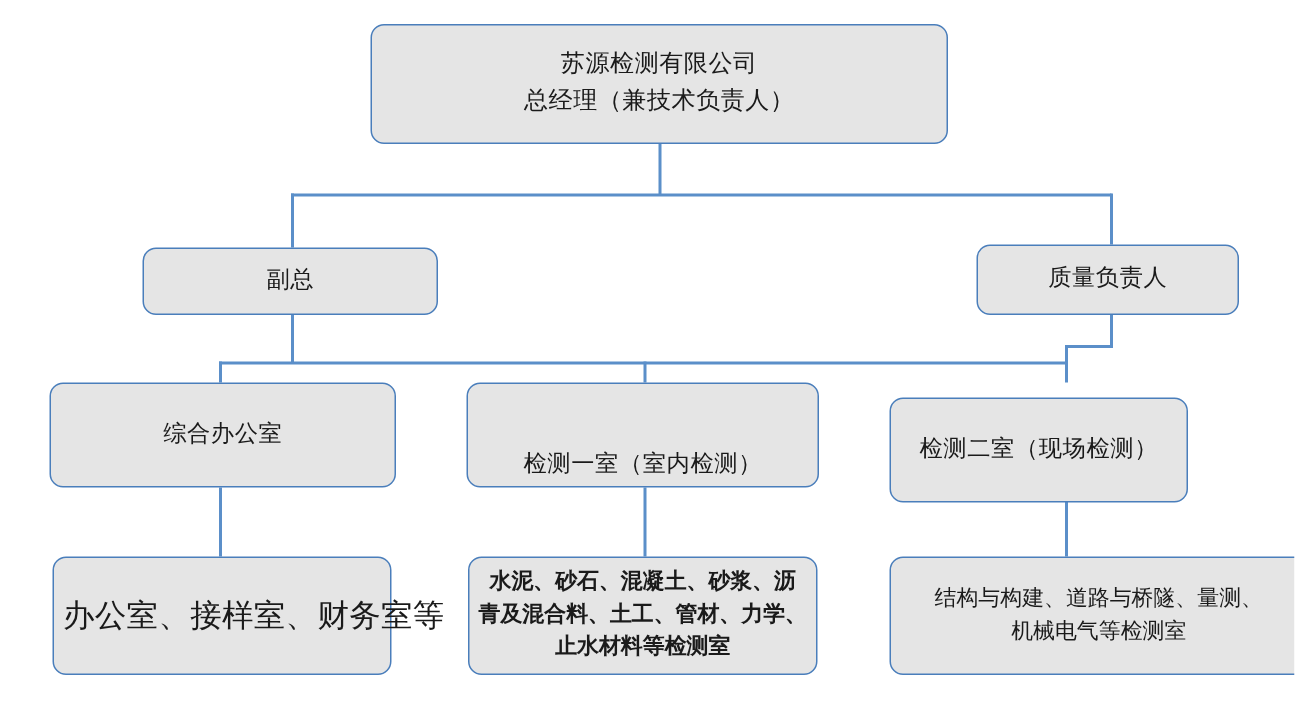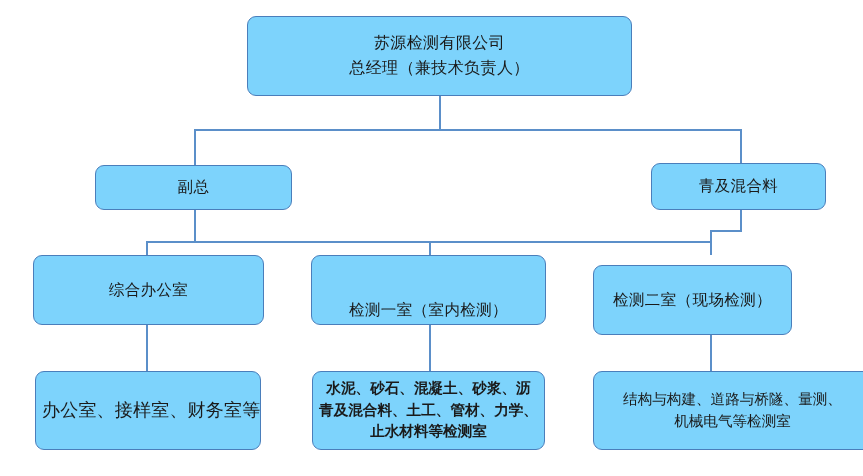--- a/index.html
+++ b/index.html
@@ -16,21 +16,21 @@
     width: 863px;
     height: 476px;
     background: #ffffff;
     overflow: hidden;
   }
   .node {
     position: absolute;
     box-sizing: border-box;
     border: 1.3px solid #4a7ebb;
     border-radius: 9px;
-    background: #7dd3fc;
+    background: #e5e5e5;
     display: flex;
     align-items: center;
     justify-content: center;
     text-align: center;
     color: #1a1a1a;
     font-size: 15.5px;
     line-height: 1.55;
     letter-spacing: 0.4px;
     padding: 2px 6px;
   }
@@ -39,21 +39,21 @@
     width: 100%;
   }
   .node .line {
     display: block;
     white-space: nowrap;
   }
   .node-root {
     font-size: 16px;
   }
   .node-leaf {
-    font-size: 18px;
+    font-size: 21px;
     line-height: 1.5;
     letter-spacing: 0.2px;
   }
   .node-leaf-wide {
     font-size: 14.6px;
     letter-spacing: 0px;
   }
   .conn {
     position: absolute;
     background: #5b8fc9;
@@ -99,21 +99,21 @@
   </div>
 
   <div class="node" style="left:95px; top:165px; width:197px; height:45px;">
     <span class="lines">
       <span class="line">副总</span>
     </span>
   </div>
 
   <div class="node" style="left:651px; top:163px; width:175px; height:47px;">
     <span class="lines">
-      <span class="line">青及混合料</span>
+      <span class="line">质量负责人</span>
     </span>
   </div>
 
   <div class="node" style="left:33px; top:255px; width:231px; height:70px;">
     <span class="lines">
       <span class="line">综合办公室</span>
     </span>
   </div>
 
   <div class="node" style="left:311px; top:255px; width:235px; height:70px;align-items:flex-end;">

